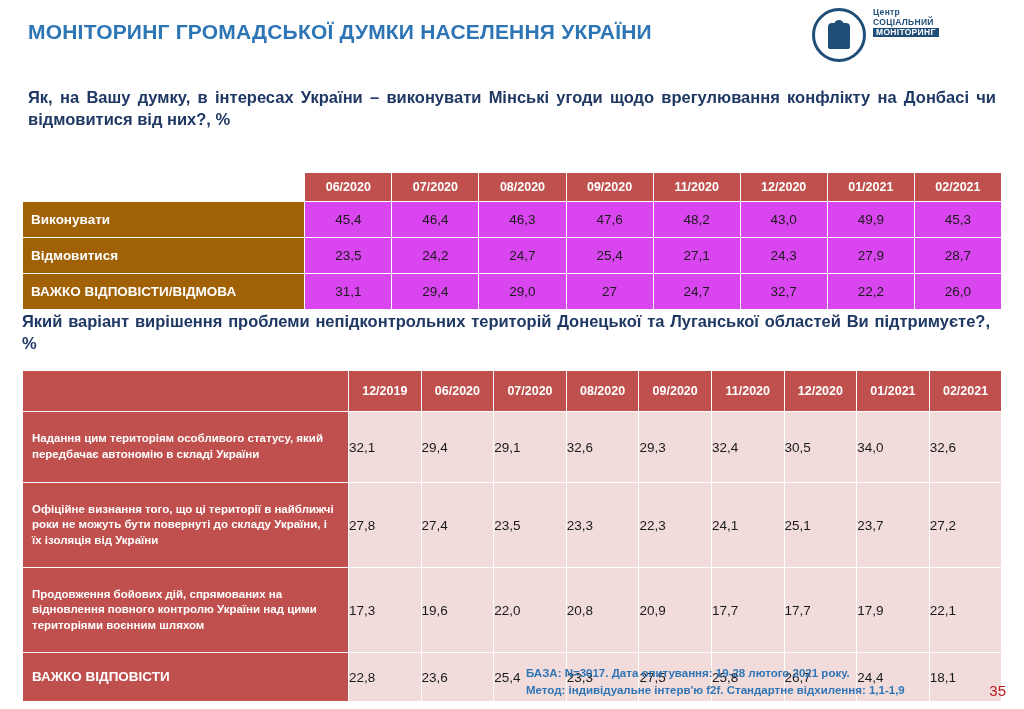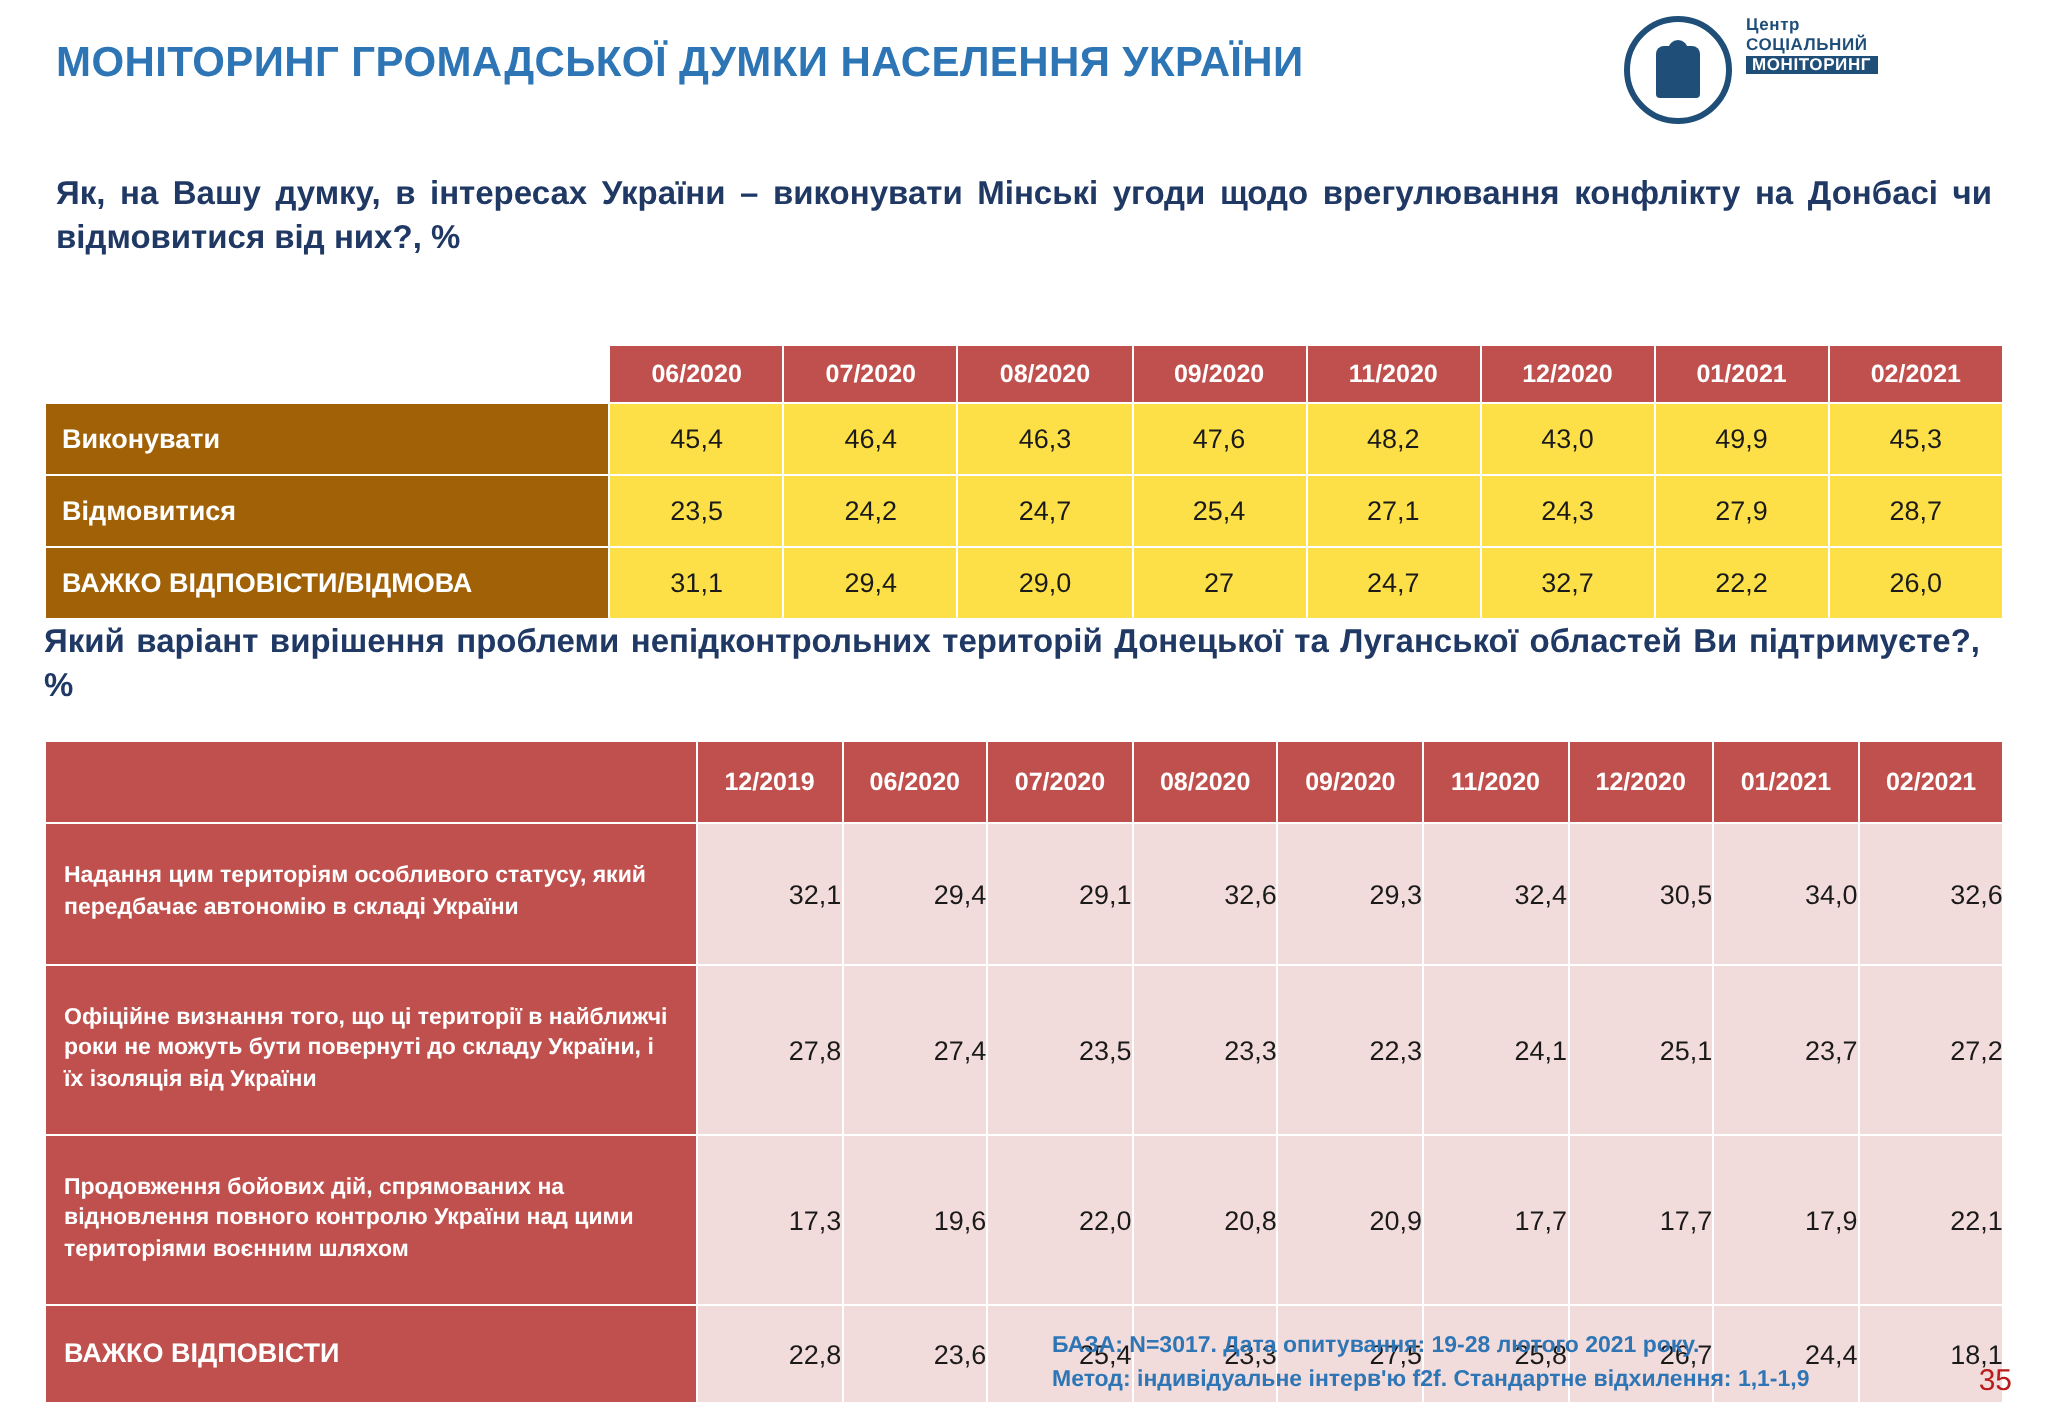--- a/index.html
+++ b/index.html
@@ -125,21 +125,21 @@
     background: #a16207;
     color: #ffffff;
     font-size: 13.5px;
     font-weight: bold;
     padding: 4px 8px;
     height: 27px;
     text-align: left;
     white-space: nowrap;
   }
   #table1 td.val {
-    background: #fde047;
+    background: #d946ef;
     color: #1a1a1a;
     font-size: 13.5px;
     text-align: center;
     height: 27px;
   }
 
   
   #table2 { left: 22px; top: 370px; width: 980px; }
   #table2 th.corner {
     background: #C0504D;
@@ -159,21 +159,21 @@
     font-size: 11.5px;
     font-weight: bold;
     padding: 6px 9px;
     text-align: left;
     line-height: 1.35;
   }
   #table2 td.val {
     background: #F2DCDB;
     color: #1a1a1a;
     font-size: 13.5px;
-    text-align: right;
+    text-align: left;
   }
   #table2 tr.r1 td { height: 58px; }
   #table2 tr.r2 td { height: 72px; }
   #table2 tr.r3 td { height: 72px; }
   #table2 tr.r4 td { height: 36px; }
   #table2 tr.r4 td.rowhead { font-size: 13.5px; }
 
   
   .footnote {
     position: absolute;

